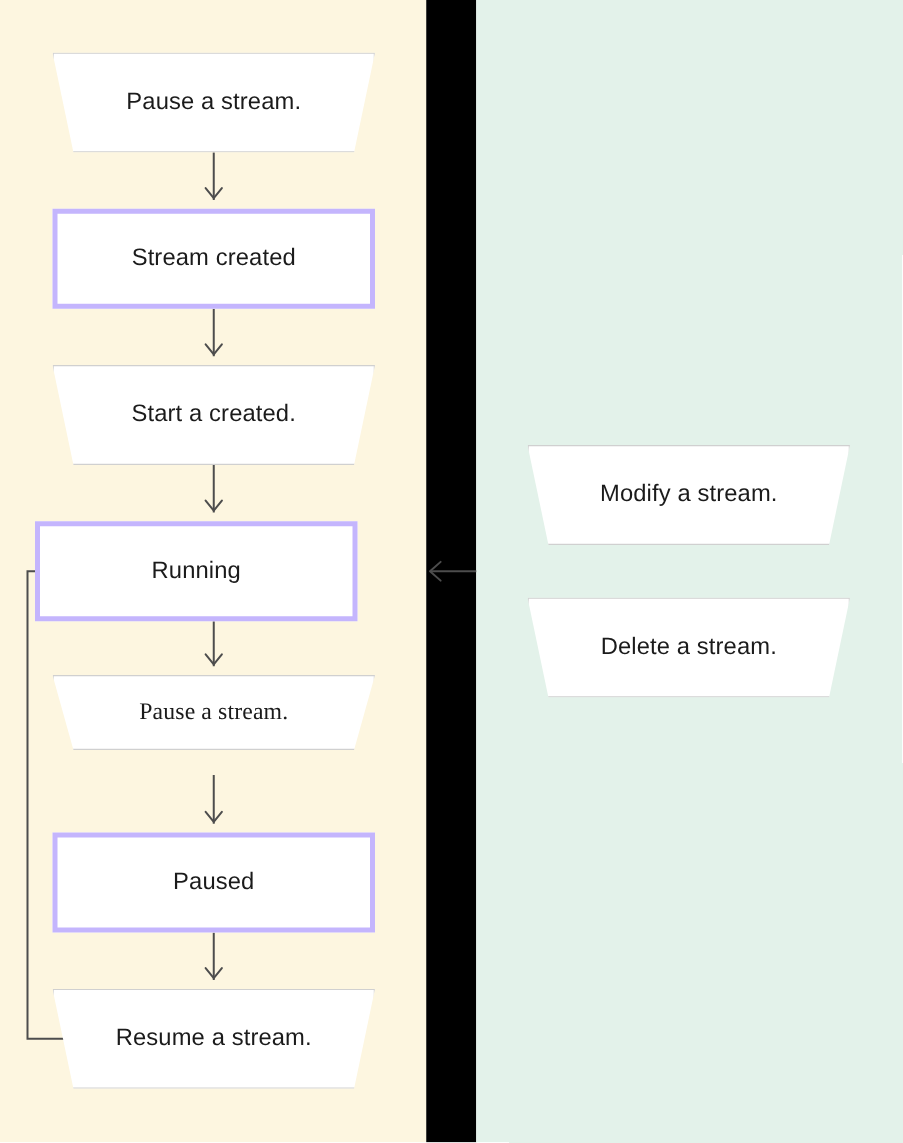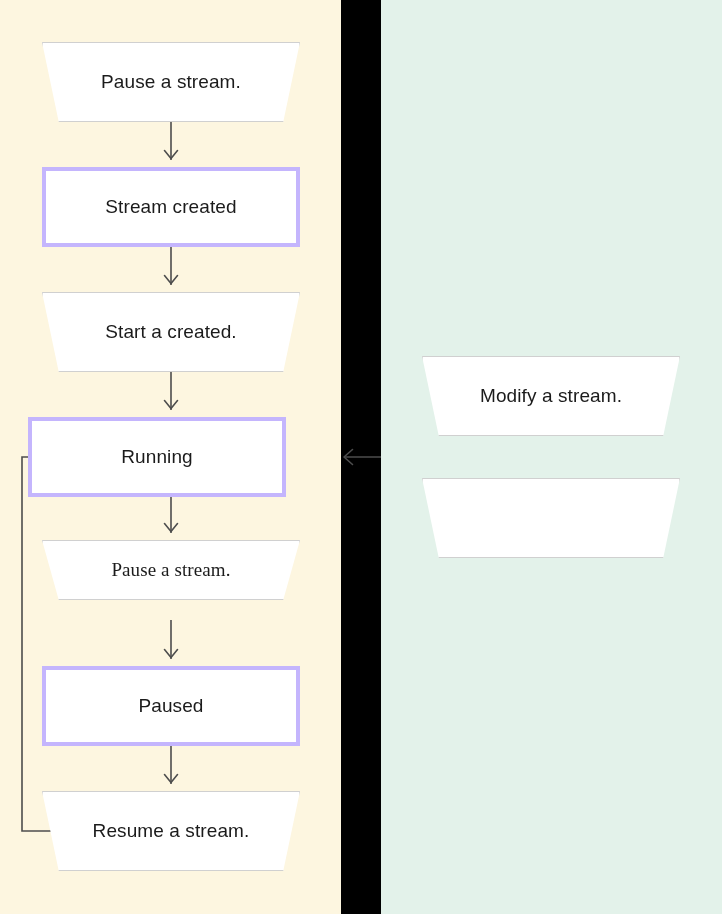--- a/index.html
+++ b/index.html
@@ -179,15 +179,16 @@
     <span class="node-label">Paused</span>
   </div>
 
   <div class="node node-trap" style="left:422px; top:340px; width:258px; height:80px;margin-top:16px;">
     <div class="trap-face"></div>
     <span class="trap-label node-label">Modify a stream.</span>
   </div>
 
   <div class="node node-trap" style="left:422px; top:478px; width:258px; height:80px;">
     <div class="trap-face"></div>
+    <span class="trap-label node-label">Delete a stream.</span>
   </div>
 
 </div>
 
 </body></html>

